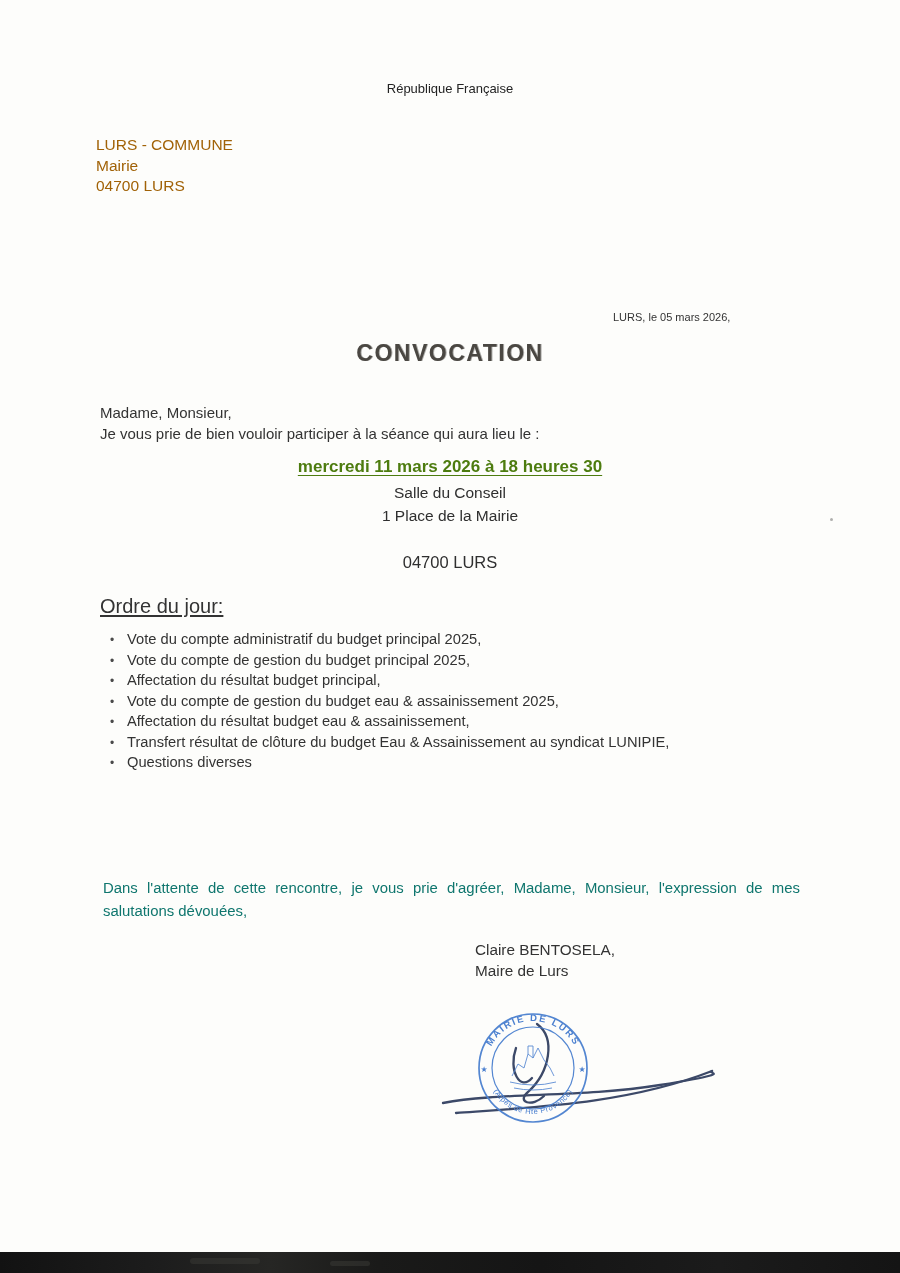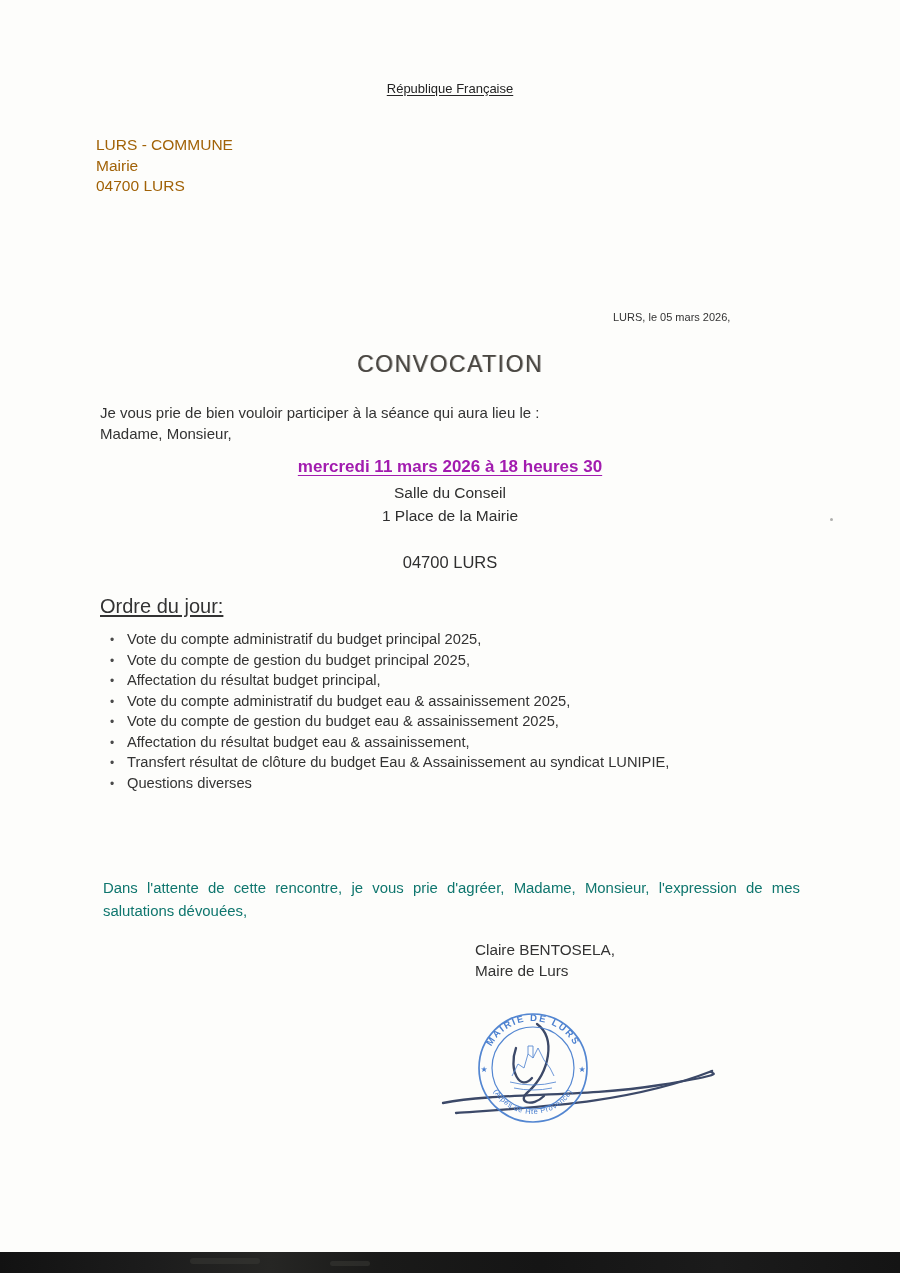--- a/index.html
+++ b/index.html
@@ -8,38 +8,38 @@
     height: 1273px;
     position: relative;
     background: #fdfdfb;
     font-family: "Liberation Sans", "DejaVu Sans", sans-serif;
     color: #2e2e2e;
     overflow: hidden;
   }
   .page { position: absolute; inset: 0; }
 
   .doc-header { position: absolute; top: 81px; left: 0; width: 100%; text-align: center; color: #232323; }
-  .republic { font-size: 13px; text-decoration: underline; text-underline-offset: 2px; }
+  .republic { font-size: 13px; text-underline-offset: 2px; }
   .dept-line { font-size: 12.8px; margin-top: 4px; letter-spacing: 0.2px; }
 
   .sender { position: absolute; left: 96px; top: 135px; font-size: 15.5px; line-height: 20.5px; color: #a16207; }
 
   .dateline { position: absolute; left: 613px; top: 311px; font-size: 11px; color: #333; }
 
   .doc-title {
-    position: absolute; top: 351px; left: 0; width: 100%;
-    text-align: center; font-size: 23px; font-weight: 400;
+    position: absolute; top: 340px; left: 0; width: 100%;
+    text-align: center; font-size: 23px; font-weight: 700;
     letter-spacing: 1.5px; color: #4a4742;
     text-shadow: 1px 0 0 rgba(74,71,66,0.45);
   }
 
   .intro-block { position: absolute; left: 100px; top: 402px; font-size: 15px; line-height: 21px; color: #333; }
 
   .meeting { position: absolute; top: 457px; left: 0; width: 100%; text-align: center; color: #2f2f2f; }
-  .meeting-datetime { font-size: 17px; font-weight: 700; text-decoration: underline; text-underline-offset: 3px; color: #a21caf; }
+  .meeting-datetime { font-size: 17px; font-weight: 700; text-decoration: underline; text-underline-offset: 3px; color: #4d7c0f; }
   .meeting-venue { font-size: 15.5px; margin-top: 7px; }
   .meeting-address { font-size: 15.5px; margin-top: 5px; }
   .meeting-city { font-size: 16.5px; margin-top: 28px; }
 
   .agenda { position: absolute; left: 100px; top: 595px; width: 720px; color: #333; }
   .agenda-heading { font-size: 20px; text-decoration: underline; text-underline-offset: 2px; }
   .agenda-list { list-style: none; margin-top: 11px; }
   .agenda-list li { position: relative; padding-left: 27px; font-size: 14.7px; line-height: 20.5px; }
   .agenda-list li::before { content: "\2022"; position: absolute; left: 10px; top: 1px; font-size: 12px; color: #4a4a4a; }
 
@@ -71,38 +71,37 @@
     <div>LURS - COMMUNE</div>
     <div>Mairie</div>
     <div>04700 LURS</div>
   </div>
 
   <div class="dateline">LURS, le 05 mars 2026,</div>
 
   <div class="doc-title">CONVOCATION</div>
 
   <div class="intro-block">
+    <div>Madame, Monsieur,</div>
     <div>Je vous prie de bien vouloir participer à la séance qui aura lieu le :</div>
-    <div>Madame, Monsieur,</div>
   </div>
 
   <div class="meeting">
     <div class="meeting-datetime">mercredi 11 mars 2026 à 18 heures 30</div>
     <div class="meeting-venue">Salle du Conseil</div>
     <div class="meeting-address">1 Place de la Mairie</div>
     <div class="meeting-city">04700 LURS</div>
   </div>
 
   <div class="agenda">
     <div class="agenda-heading">Ordre du jour:</div>
     <ul class="agenda-list">
       <li>Vote du compte administratif du budget principal 2025,</li>
       <li>Vote du compte de gestion du budget principal 2025,</li>
       <li>Affectation du résultat budget principal,</li>
-      <li>Vote du compte administratif du budget eau &amp; assainissement 2025,</li>
       <li>Vote du compte de gestion du budget eau &amp; assainissement 2025,</li>
       <li>Affectation du résultat budget eau &amp; assainissement,</li>
       <li>Transfert résultat de clôture du budget Eau &amp; Assainissement au syndicat LUNIPIE,</li>
       <li>Questions diverses</li>
     </ul>
   </div>
 
   <div class="closing">Dans l'attente de cette rencontre, je vous prie d'agréer, Madame, Monsieur, l'expression de mes salutations dévouées,</div>
 
   <div class="signature-block">

